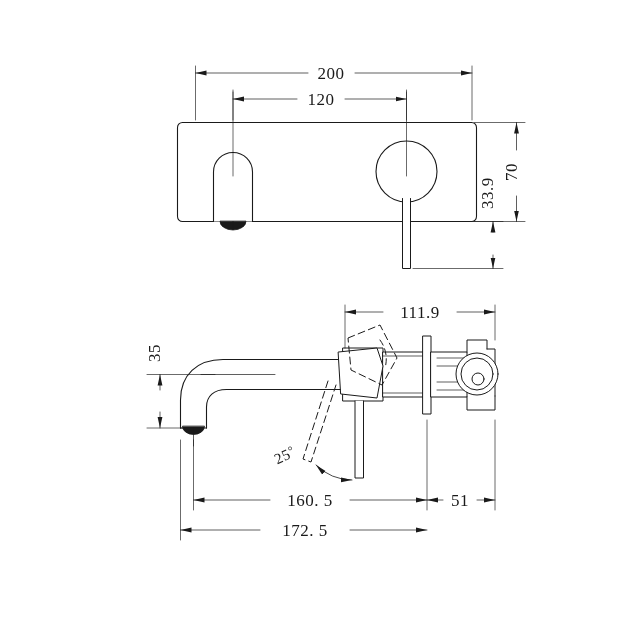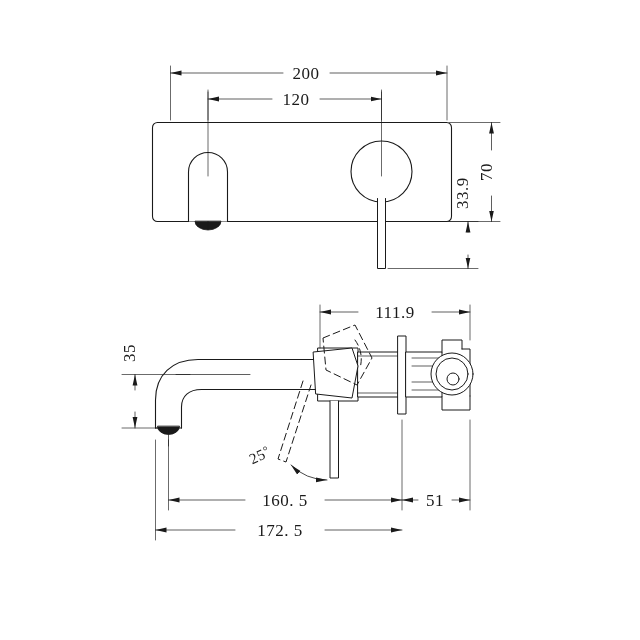--- a/index.html
+++ b/index.html
@@ -9,20 +9,21 @@
   }
   body {
     font-family: "Liberation Serif", serif;
   }
   #canvas {
     position: relative;
     width: 576px;
     height: 640px;
     background: #ffffff;
     overflow: hidden;
+    margin-left: 25px;
   }
   #drawing {
     position: absolute;
     left: 0;
     top: 0;
   }
   .dim-text {
     font-family: "Liberation Serif", serif;
     font-size: 17px;
     fill: #1a1a1a;

